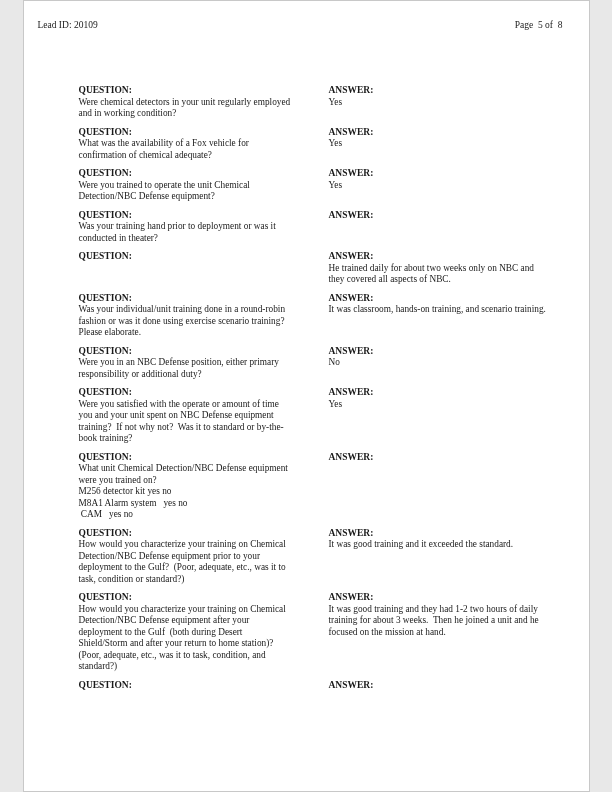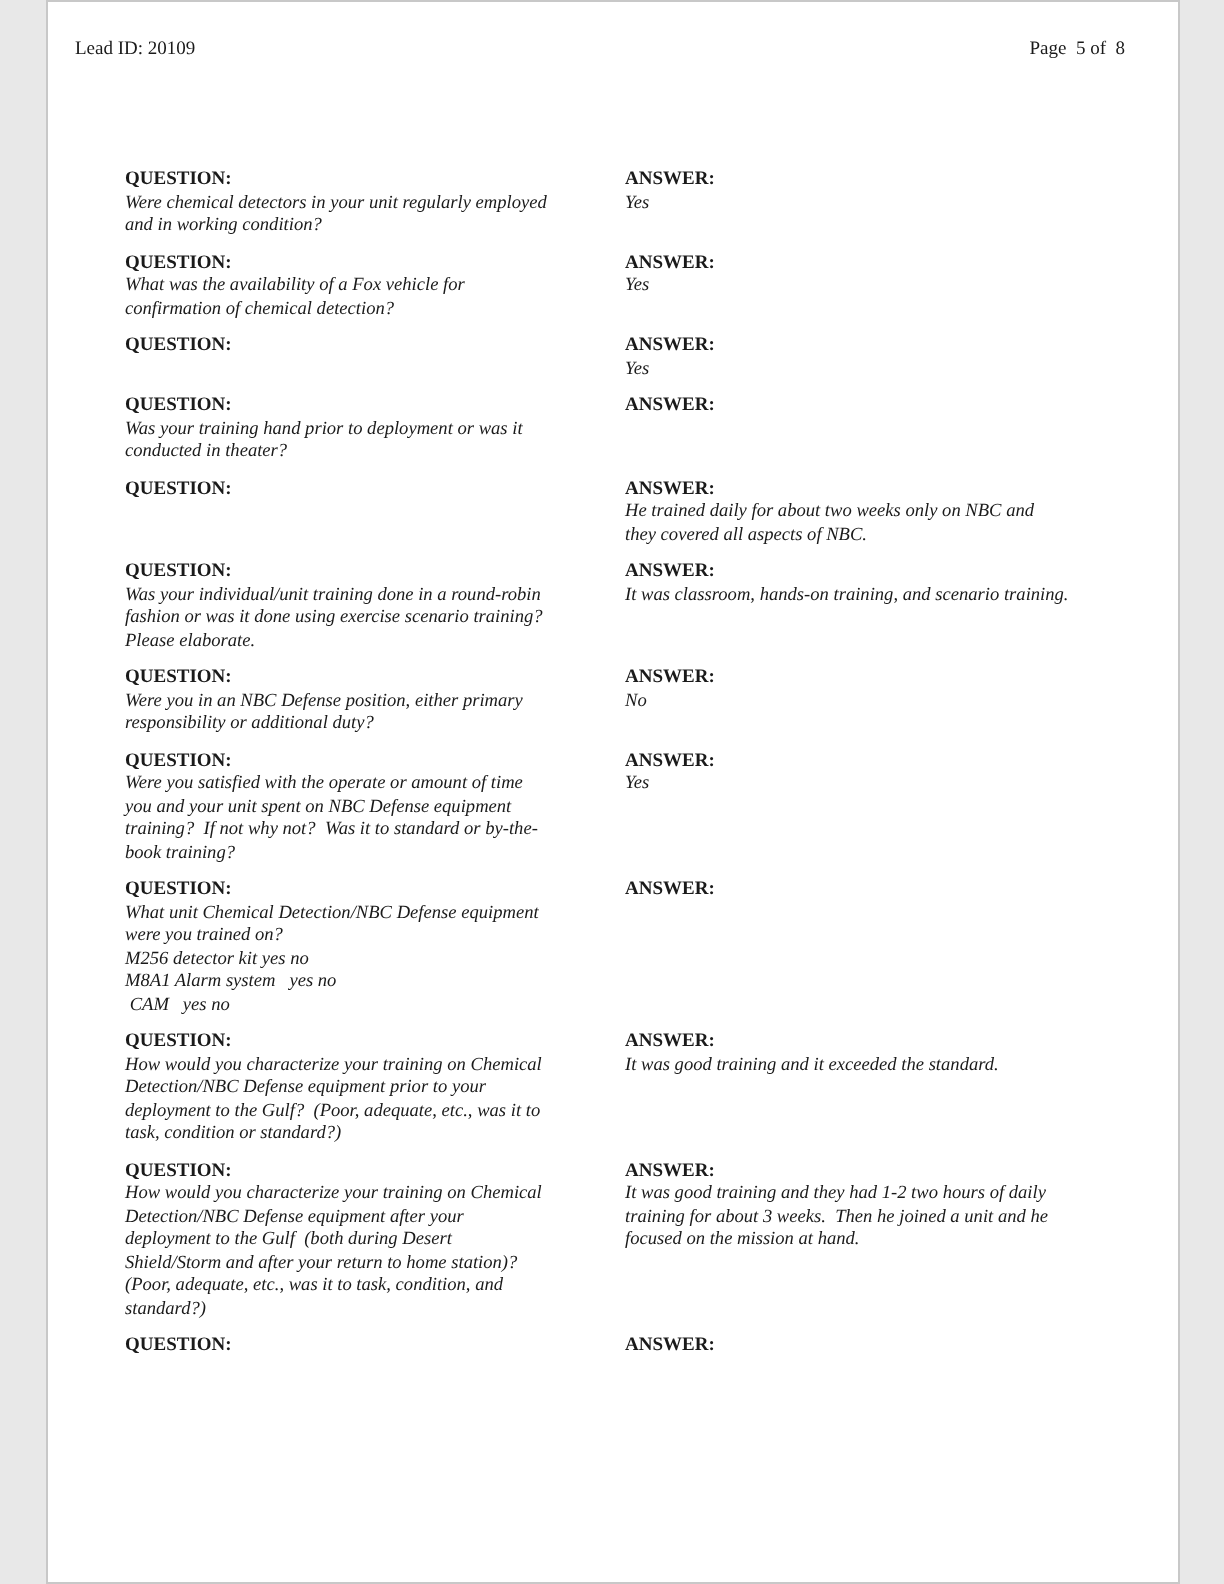--- a/index.html
+++ b/index.html
@@ -28,21 +28,21 @@
     justify-content: space-between;
     font-size: 9.5px;
     line-height: 12px;
   }
   .page-header span {
     white-space: pre;
   }
   .content {
     position: absolute;
     top: 84px;
-    left: 39px;
+    left: 55px;
     right: 18px;
   }
   .qa-row {
     display: flex;
     margin-bottom: 7px;
   }
   .q-col {
     flex: 0 0 250px;
     width: 250px;
   }
@@ -52,21 +52,20 @@
   }
   .q-label, .a-label {
     font-weight: bold;
     font-size: 9.5px;
     line-height: 11.5px;
   }
   .q-text, .a-text {
     font-size: 9.3px;
     line-height: 11.5px;
     white-space: pre-wrap;
-    font-style: italic;
   }
 </style>
 </head>
 <body>
 
 <div class="page">
 
   <div class="page-header">
     <span>Lead ID: 20109</span>
     <span>Page  5 of  8</span>
@@ -83,31 +82,33 @@
       <div class="a-col">
         <div class="a-label">ANSWER:</div>
         <div class="a-text">Yes</div>
       </div>
     </div>
 
     <div class="qa-row">
       <div class="q-col">
         <div class="q-label">QUESTION:</div>
         <div class="q-text">What was the availability of a Fox vehicle for
-confirmation of chemical detection?</div>
-      </div>
-      <div class="a-col">
-        <div class="a-label">ANSWER:</div>
-        <div class="a-text">Yes</div>
-      </div>
-    </div>
-
-    <div class="qa-row">
-      <div class="q-col">
-        <div class="q-label">QUESTION:</div>
+confirmation of chemical adequate?</div>
+      </div>
+      <div class="a-col">
+        <div class="a-label">ANSWER:</div>
+        <div class="a-text">Yes</div>
+      </div>
+    </div>
+
+    <div class="qa-row">
+      <div class="q-col">
+        <div class="q-label">QUESTION:</div>
+        <div class="q-text">Were you trained to operate the unit Chemical
+Detection/NBC Defense equipment?</div>
       </div>
       <div class="a-col">
         <div class="a-label">ANSWER:</div>
         <div class="a-text">Yes</div>
       </div>
     </div>
 
     <div class="qa-row">
       <div class="q-col">
         <div class="q-label">QUESTION:</div>

